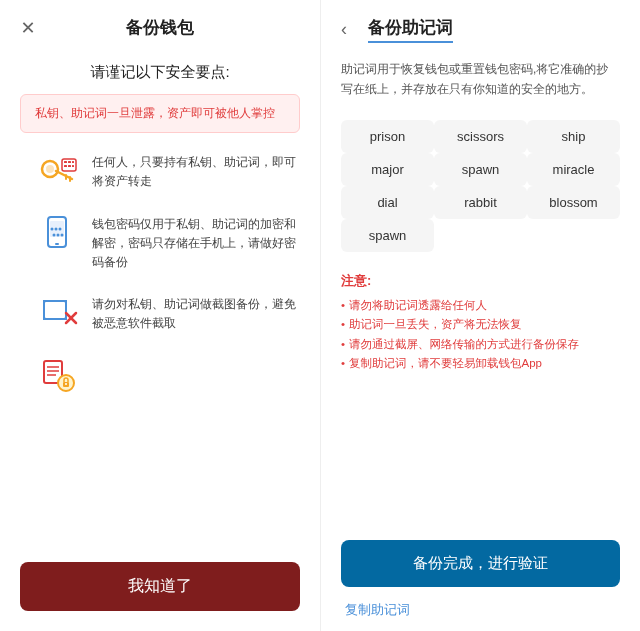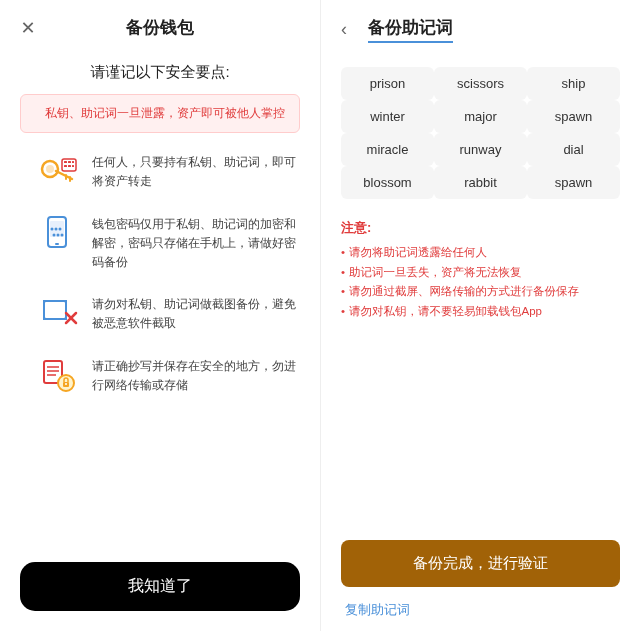--- a/index.html
+++ b/index.html
@@ -61,21 +61,21 @@
     }
 
     .warning-banner {
       margin: 0 20px 16px;
       background: #fff0f0;
       border: 1px solid #ffcccc;
       border-radius: 6px;
       padding: 10px 14px;
       font-size: 12px;
       color: #e03c3c;
-      text-align: right;
+      text-align: left;
     }
 
     .tip-list {
       flex: 1;
       padding: 0 16px;
       overflow: hidden;
       margin-left: 20px;
     }
 
     .tip-item {
@@ -100,24 +100,24 @@
       line-height: 1.6;
       padding-top: 4px;
     }
 
     .left-footer {
       padding: 14px 20px 20px;
     }
 
     .left-btn {
       width: 100%;
-      background: #000000;
+      background: #7f1d1d;
       color: #fff;
       border: none;
-      border-radius: 15px;
+      border-radius: 8px;
       padding: 14px;
       font-size: 16px;
       cursor: pointer;
       font-family: inherit;
     }
 
     
     .right-panel {
       width: 320px;
       height: 631px;
@@ -199,21 +199,21 @@
       flex-shrink: 0;
     }
 
     .right-footer {
       padding: 10px 20px 8px;
       margin-top: auto;
     }
 
     .right-btn {
       width: 100%;
-      background: #a16207;
+      background: #0369a1;
       color: #fff;
       border: none;
       border-radius: 8px;
       padding: 14px;
       font-size: 15px;
       cursor: pointer;
       font-family: inherit;
       margin-bottom: 10px;
     }
 
@@ -306,57 +306,55 @@
           <line x1="11" y1="14" x2="23" y2="14" stroke="#e03c3c" stroke-width="1.5"></line>
           <line x1="11" y1="18" x2="23" y2="18" stroke="#e03c3c" stroke-width="1.5"></line>
           <line x1="11" y1="22" x2="20" y2="22" stroke="#e03c3c" stroke-width="1.5"></line>
 
           <circle cx="30" cy="30" r="8" fill="#fff4cc" stroke="#f5a623" stroke-width="2"></circle>
           <rect x="27" y="29" width="6" height="5" rx="1" fill="#f5a623"></rect>
           <path d="M28 29 v-2 a2 2 0 0 1 4 0 v2" fill="none" stroke="#f5a623" stroke-width="1.5"></path>
           <circle cx="30" cy="31" r="1" fill="#fff"></circle>
         </svg>
       </div>
-      <div class="tip-text">请正确抄写并保存在安全的地方，勿进行网络传输或存储</div>
     </div>
 
   </div>
 
   <div class="left-footer">
     <button class="left-btn">我知道了</button>
   </div>
 </div>
 
 <div class="right-panel">
   <div class="right-header">
     <div class="back-btn">‹</div>
     <span class="right-header-title">备份助记词</span>
   </div>
 
+  <div class="right-desc">助记词用于恢复钱包或重置钱包密码,将它准确的抄写在纸上，并存放在只有你知道的安全的地方。</div>
 
   <div class="word-grid">
     <div class="word-chip">prison</div>
     <div class="word-chip">scissors</div>
     <div class="word-chip">ship</div>
-    <div class="word-chip">winter</div>
     <div class="word-chip">major</div>
     <div class="word-chip">spawn</div>
     <div class="word-chip">miracle</div>
-    <div class="word-chip">runway</div>
     <div class="word-chip">dial</div>
+    <div class="word-chip">rabbit</div>
     <div class="word-chip">blossom</div>
-    <div class="word-chip">rabbit</div>
     <div class="word-chip">spawn</div>
   </div>
 
   <div class="notice-section">
     <div class="notice-title">注意:</div>
     <div class="notice-item">请勿将助记词透露给任何人</div>
     <div class="notice-item">助记词一旦丢失，资产将无法恢复</div>
     <div class="notice-item">请勿通过截屏、网络传输的方式进行备份保存</div>
-    <div class="notice-item">请勿对私钥，请不要轻易卸载钱包App</div>
+    <div class="notice-item">复制助记词，请不要轻易卸载钱包App</div>
   </div>
 
   <div class="right-footer">
     <button class="right-btn">备份完成，进行验证</button>
     <span class="copy-link">复制助记词</span>
   </div>
 </div>
 
 </body></html>

